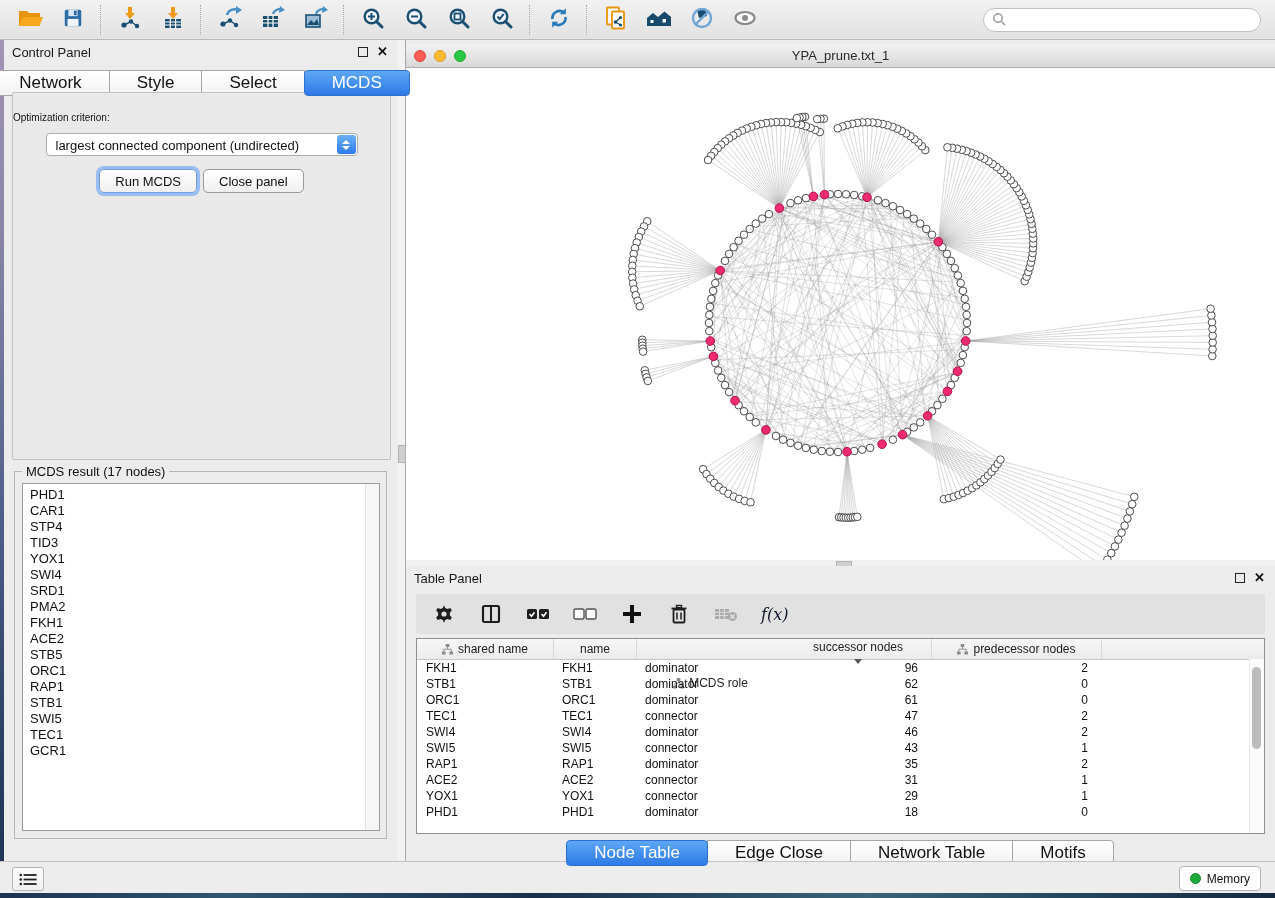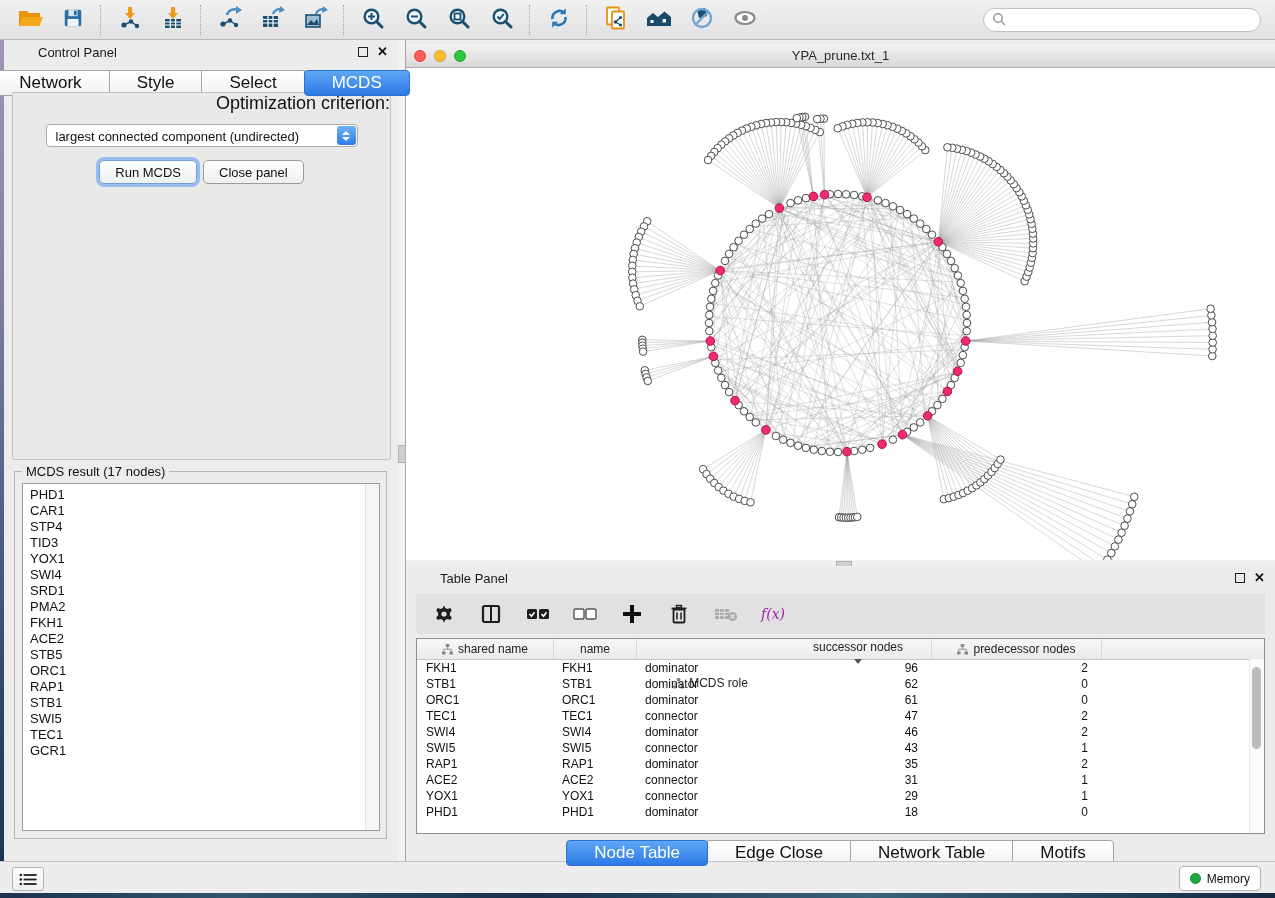--- a/index.html
+++ b/index.html
@@ -15,33 +15,33 @@
           border:1px solid #c2c2c2;border-radius:12px;display:flex;align-items:center;
           padding-left:8px;box-sizing:border-box;}
   .search input{border:none;outline:none;flex:1;font:13px "Liberation Sans",sans-serif;background:transparent;margin-left:5px;}
   
   .wall-left{position:absolute;left:0;top:40px;width:4px;height:853px;
              background:linear-gradient(180deg,#a294b4 0%,#8583a4 25%,#51608a 55%,#2c4266 80%,#1d3352 100%);}
   .wall-bottom{position:absolute;left:0;top:893px;width:1275px;height:5px;
              background:linear-gradient(90deg,#1d3350,#31566f 18%,#1a2f4a 42%,#3a6378 68%,#24455c 85%,#16293f 100%);}
   
   .control-panel{position:absolute;left:4px;top:40px;width:394px;height:821px;background:#ececec;}
-  .panel-title-row{position:relative;height:26px;line-height:26px;padding-left:2px;font-size:13px;color:#1a1a1a;margin-left:32px;}
+  .panel-title-row{position:relative;height:26px;line-height:26px;padding-left:8px;font-size:13px;color:#1a1a1a;}
   .win-ctrls{position:absolute;right:10px;top:7px;display:flex;align-items:center;gap:9px;}
   .float-glyph{width:8px;height:8px;border:1.5px solid #222;display:inline-block;}
   .close-glyph{font-size:13px;font-weight:bold;color:#111;line-height:10px;}
   .cp-tabs{position:absolute;top:30px;left:0;right:0;display:flex;justify-content:center;}
   .tab{background:linear-gradient(#ffffff,#f2f2f2);border:1px solid #a6a6a6;padding:2px 27px;
        font-size:17px;margin-left:-1px;color:#111;position:relative;}
   .tab:first-child{border-radius:4px 0 0 4px;}
   .tab:last-child{border-radius:0 4px 4px 0;}
   .tab.active{background:linear-gradient(#5ea7f5,#2d7ae6);color:#fff;border-color:#2f6fd0;border-radius:4px;z-index:1;}
   .cp-box{position:absolute;top:52px;left:8px;right:7px;height:366px;background:#e9e9e9;
           border:1px solid #c2c2c2;border-radius:2px;}
-  .opt-label{text-align:right;font-size:18px;}
+  .opt-label{text-align:left;margin-top:19px;font-size:10px;}
   .selectbox{position:relative;width:312px;height:23px;margin:10px auto 0;background:#fff;
              border:1px solid #adadad;border-radius:4px;line-height:23px;padding-left:9px;
              box-sizing:border-box;font-size:13px;}
   .stepper{position:absolute;right:1px;top:1px;bottom:1px;width:19px;border-radius:3px;
            background:linear-gradient(#6db1f7,#2d7bec);display:flex;flex-direction:column;
            align-items:center;justify-content:center;gap:2px;}
   .tri-up{width:0;height:0;border-left:4px solid transparent;border-right:4px solid transparent;border-bottom:4px solid #fff;}
   .tri-dn{width:0;height:0;border-left:4px solid transparent;border-right:4px solid transparent;border-top:4px solid #fff;}
   .btn-row{display:flex;justify-content:center;gap:6px;margin-top:13px;}
   .btn{font:13px "Liberation Sans",sans-serif;height:24px;padding:0 15px;border-radius:5px;
@@ -69,21 +69,21 @@
   .tl.red{background:#ff5f57;border:1px solid #e0443e;}
   .tl.yellow{background:#febc2e;border:1px solid #d89c21;}
   .tl.green{background:#28c840;border:1px solid #1ea832;}
   .net-title-text{position:absolute;left:0;right:0;text-align:center;font-size:13px;color:#2a2a2a;}
   .net-content{height:493px;background:#fff;}
   
   .table-panel{position:absolute;left:0;top:526px;right:0;height:295px;background:#ececec;}
   .tp-toolbar{margin:2px 10px 0;height:40px;background:#e1e1e1;border-radius:2px;
               display:flex;align-items:center;padding-left:16px;box-sizing:border-box;}
   .tpi{margin-right:23px;display:flex;align-items:center;justify-content:center;width:24px;height:24px;}
-  .fx-label{font-family:"DejaVu Serif",serif;font-style:italic;font-size:14px;color:#a21caf;}
+  .fx-label{font-family:"DejaVu Serif",serif;font-style:italic;font-size:16px;color:#0f172a;}
   .tbl{position:relative;margin:4px 10px 0;height:196px;background:#fff;border:1px solid #8f8f8f;
        overflow:hidden;box-sizing:border-box;}
   .thead{display:flex;height:20px;background:linear-gradient(#f7f7f7,#ebebeb);
          border-bottom:1px solid #c6c6c6;font-size:12px;color:#222;}
   .th{display:flex;align-items:center;justify-content:center;gap:5px;border-right:1px solid #d9d9d9;box-sizing:border-box;}
   .th.fill{flex:1;border-right:none;}
   .w0{width:137px;}.w1{width:83px;}.w2{width:148px;margin-top:44px;}.w3{width:147px;flex-direction:column;}.w4{width:170px;}
   .sort-tri{width:0;height:0;border-left:4px solid transparent;border-right:4px solid transparent;border-top:5px solid #555;}
   .tr{display:flex;height:16px;align-items:center;font-size:12px;color:#111;}
   .td{box-sizing:border-box;overflow:hidden;white-space:nowrap;}

